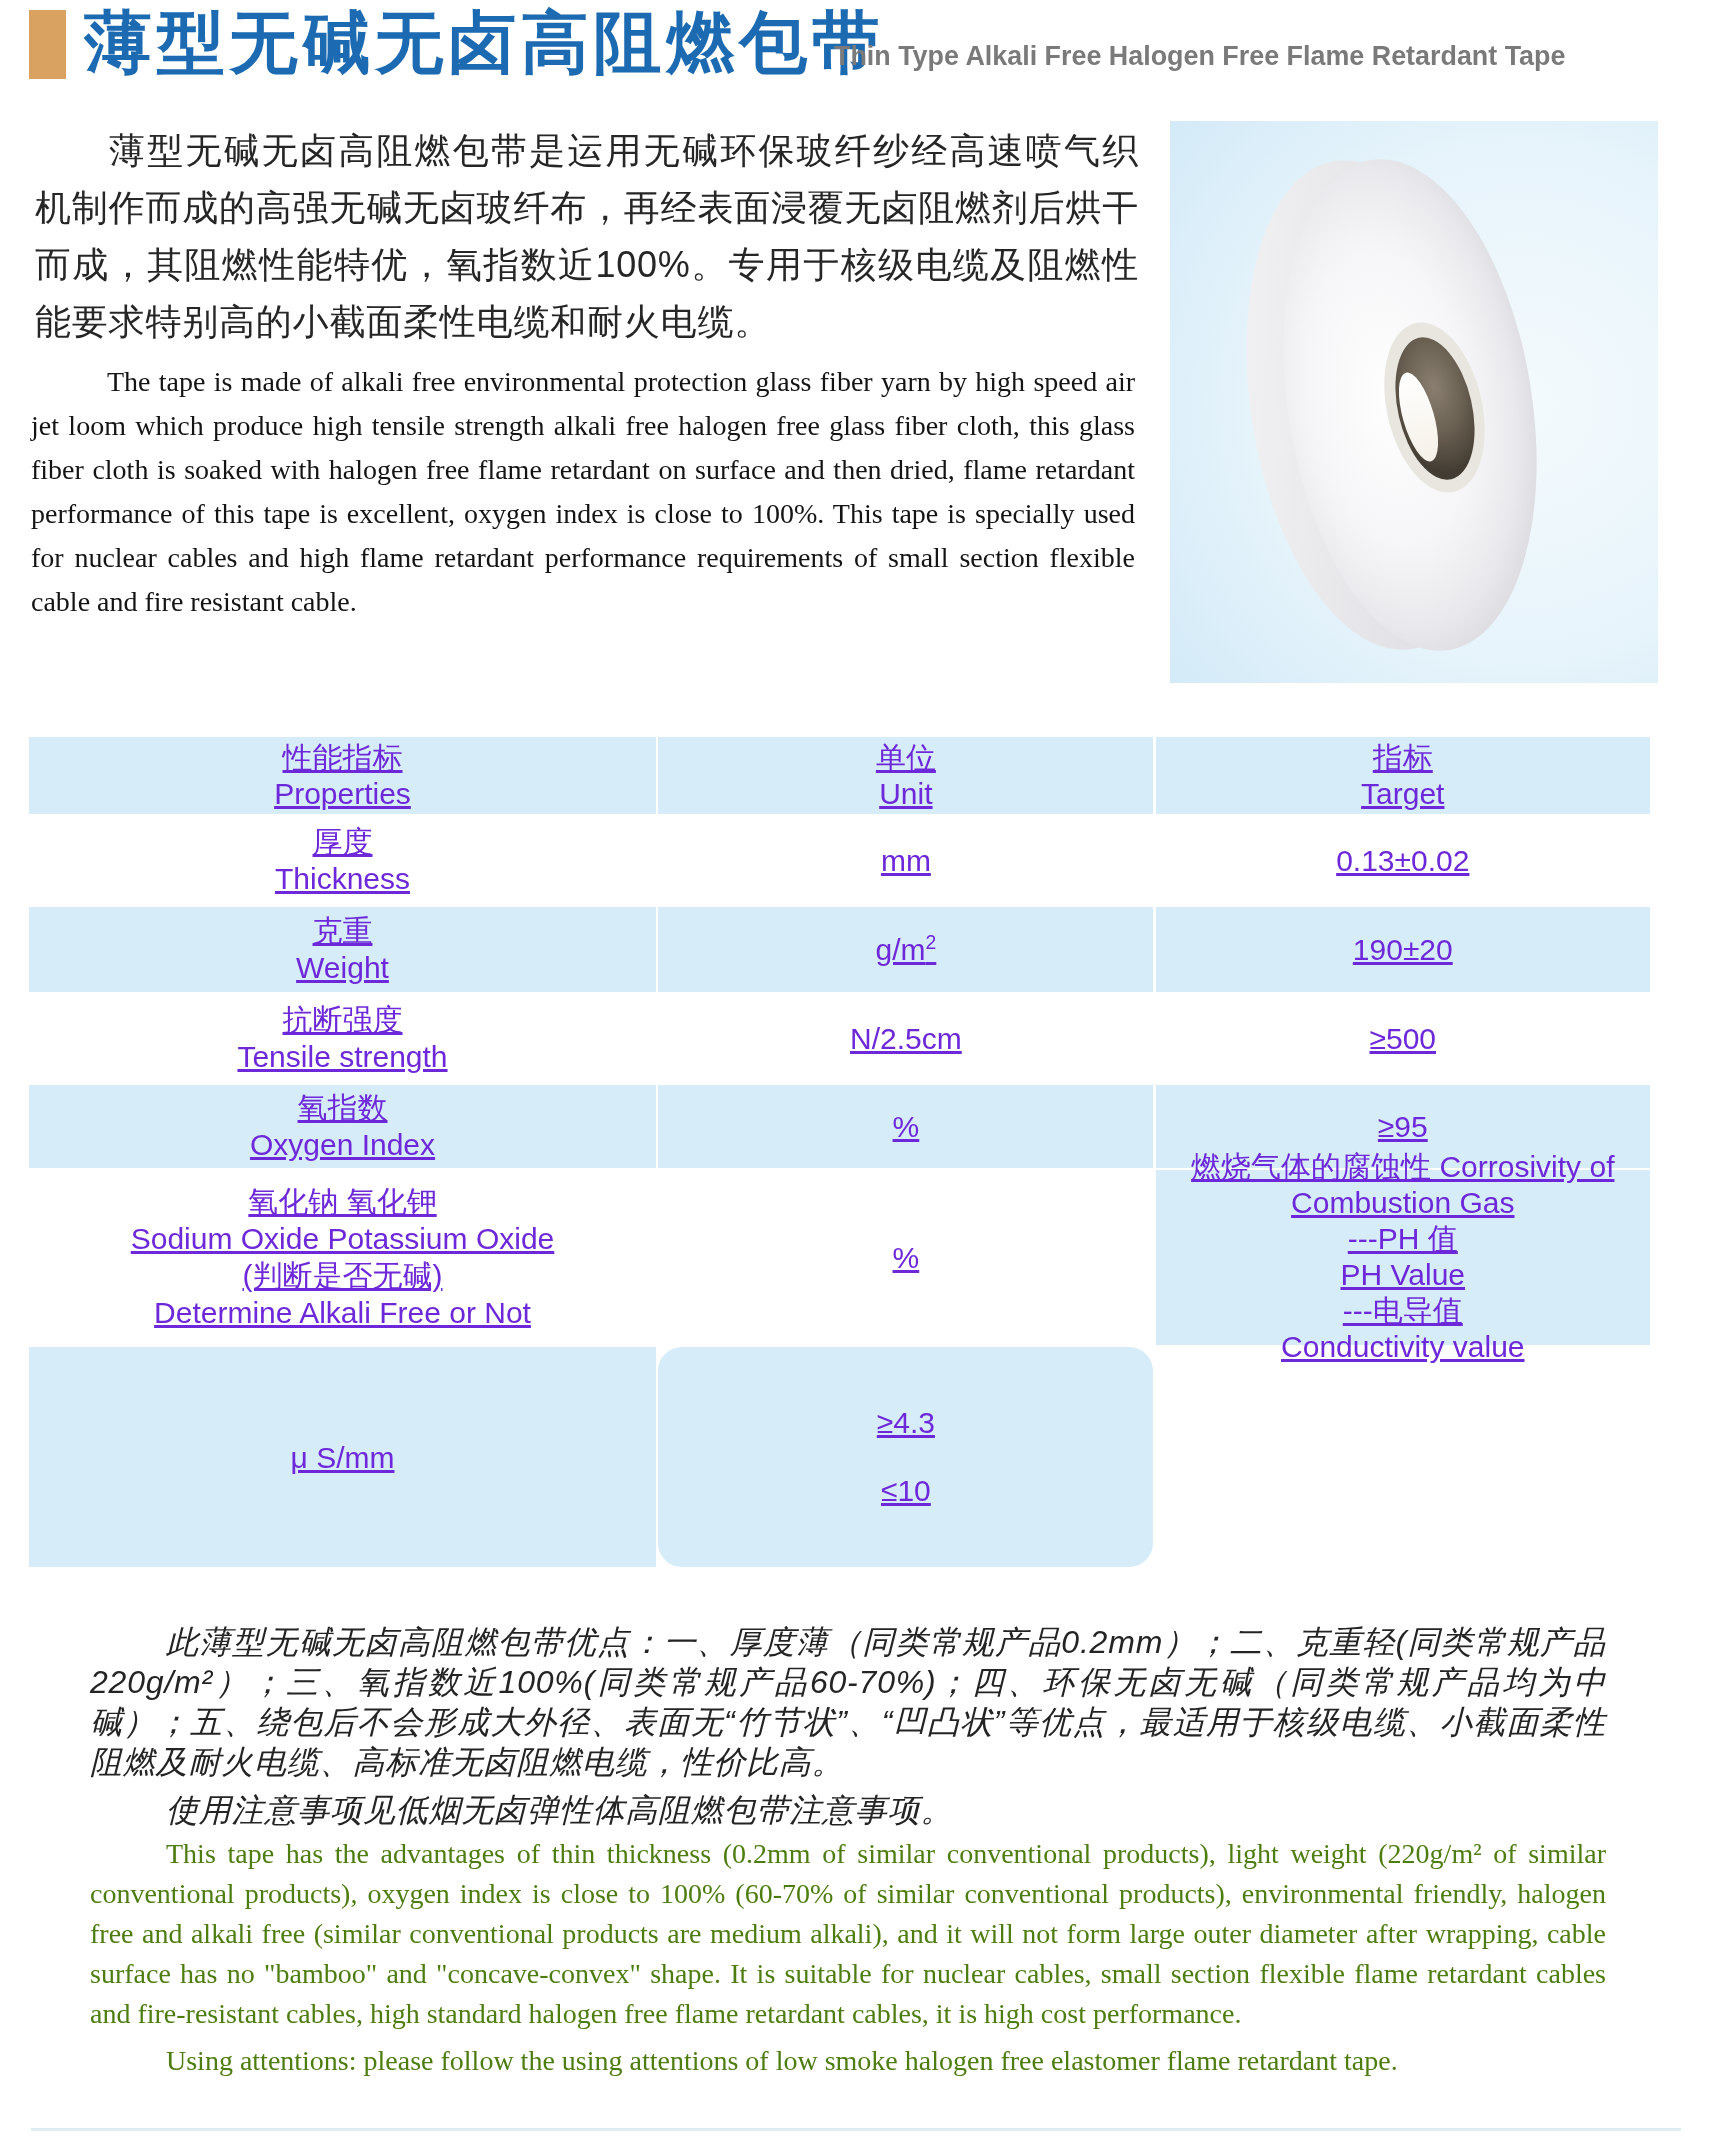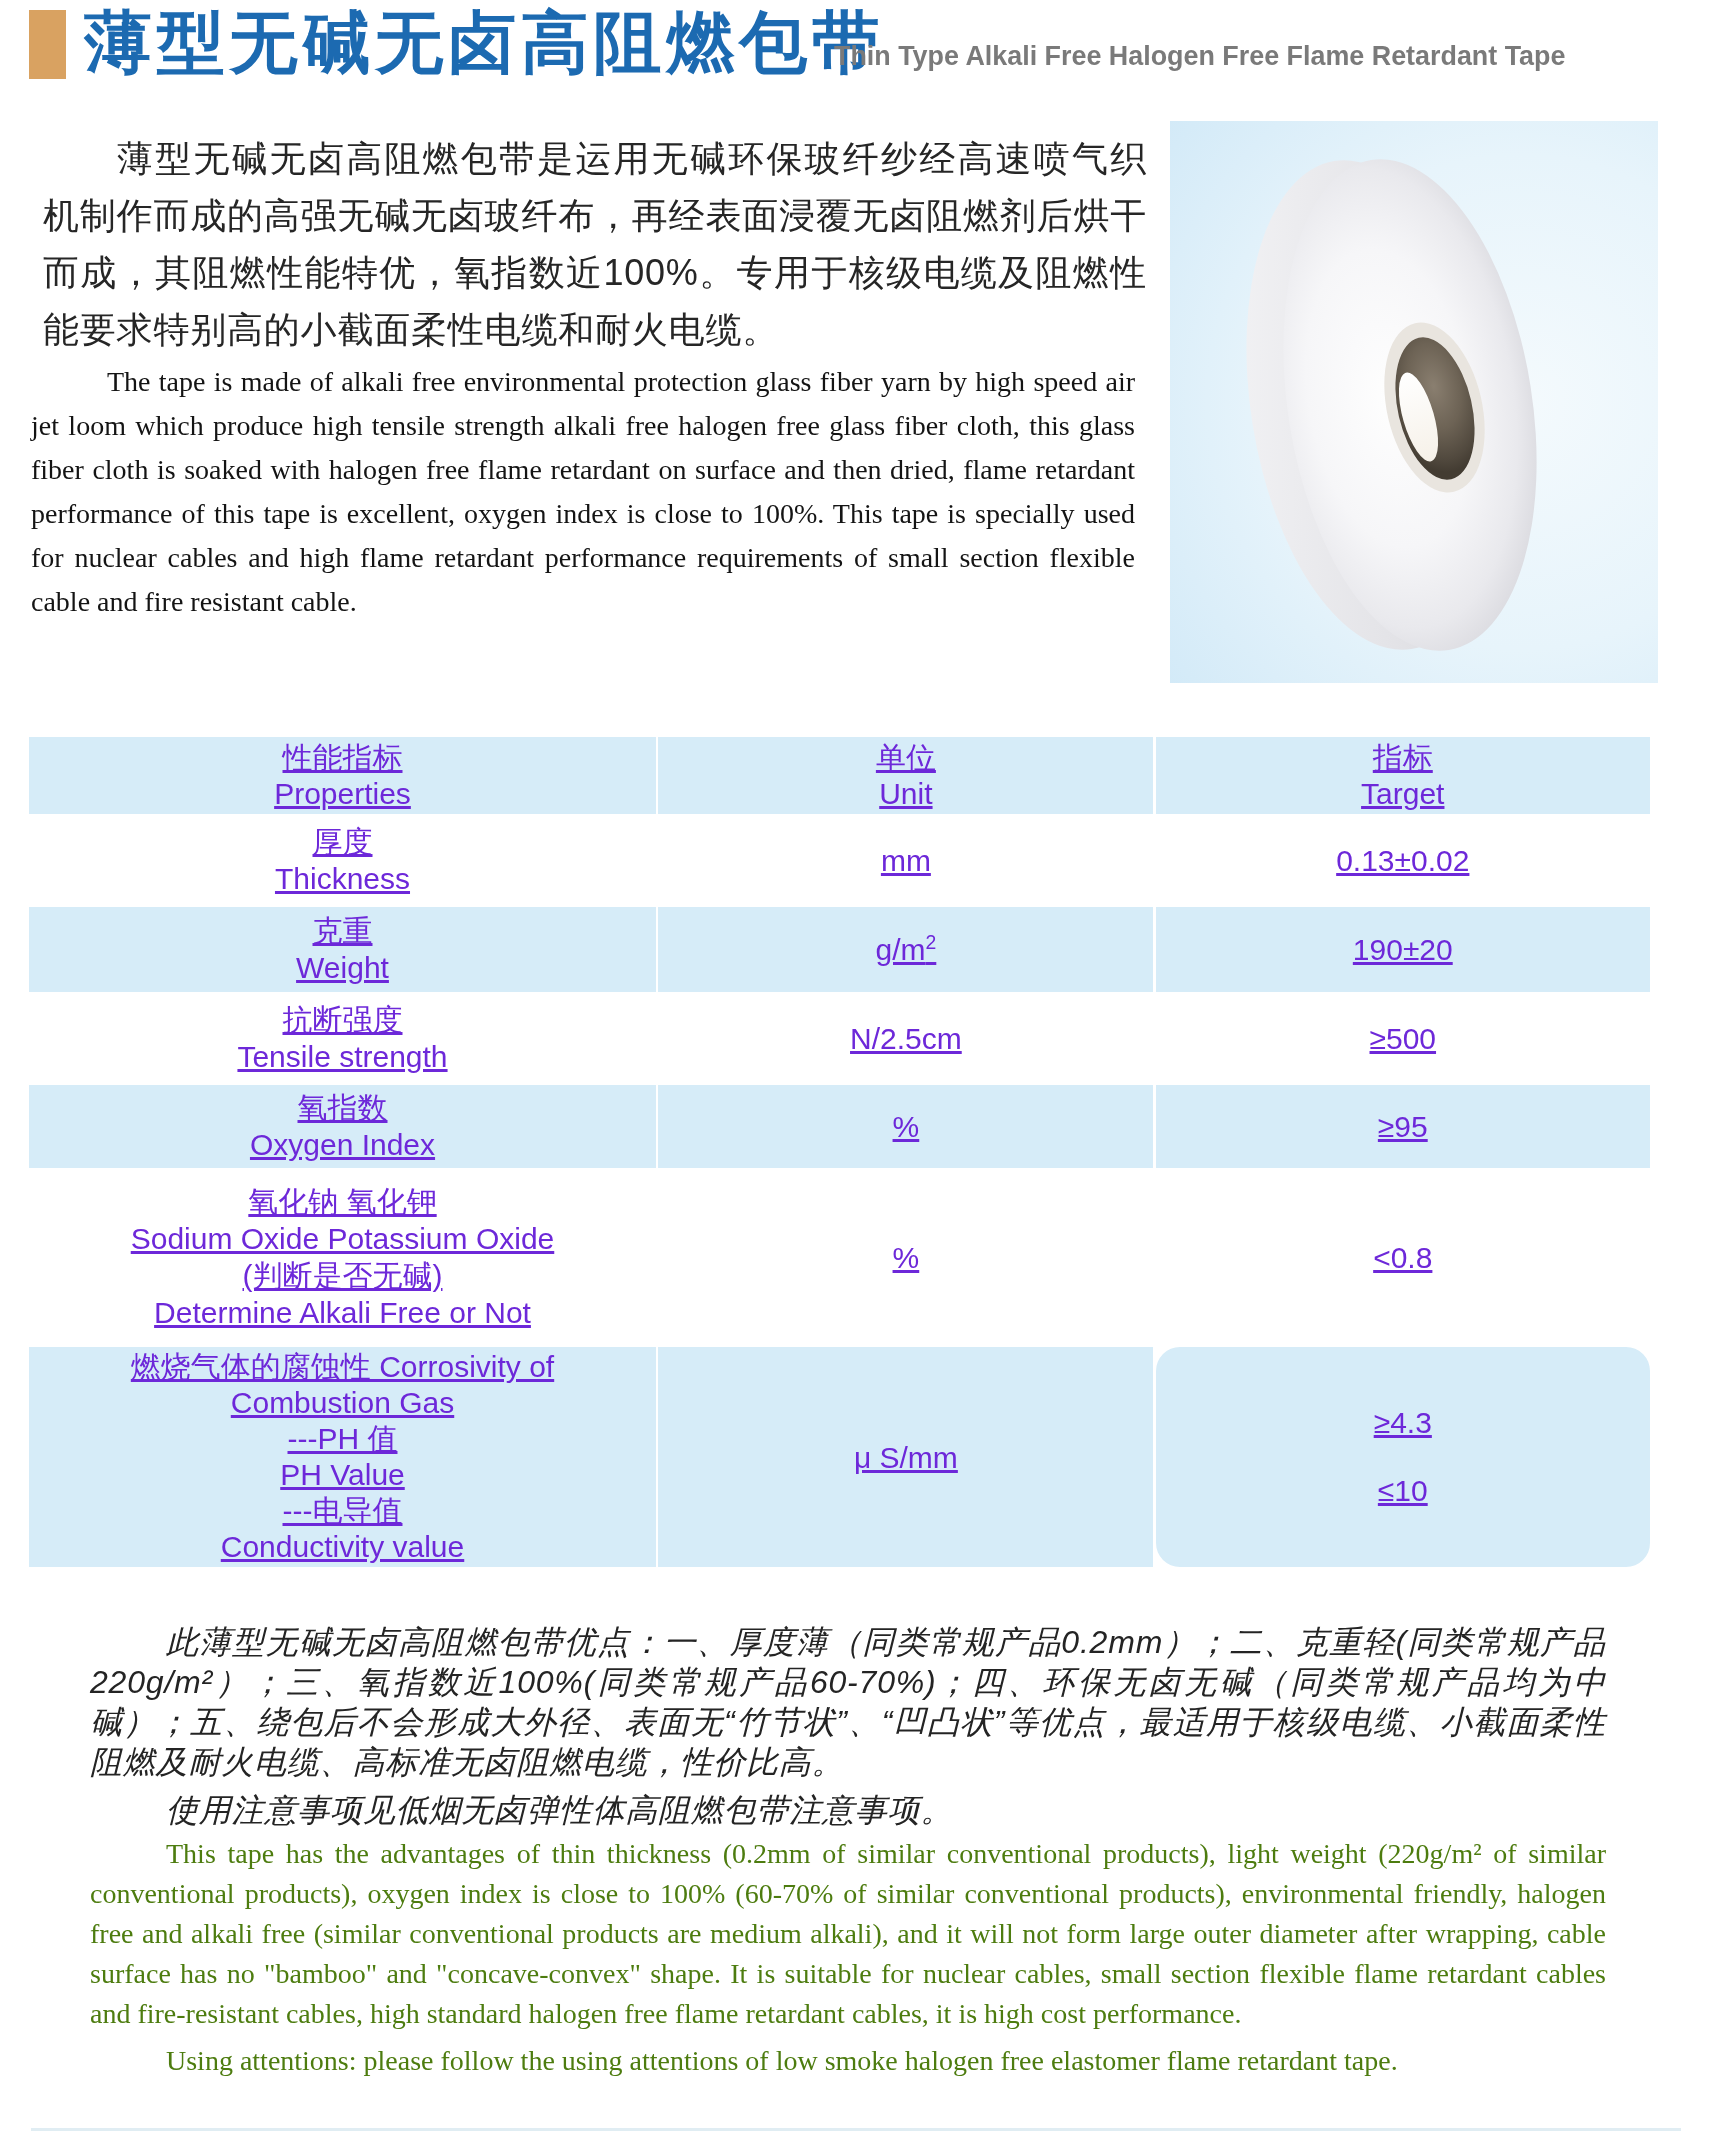--- a/index.html
+++ b/index.html
@@ -21,21 +21,21 @@
     letter-spacing:4.8px;white-space:nowrap;line-height:84px;
   }
   .title-en{
     position:absolute;left:834px;top:40px;
     font-size:28px;font-weight:bold;color:#7a7a7a;
     white-space:nowrap;letter-spacing:0px;
     transform:scaleX(0.96);transform-origin:left center;
   }
   
   .intro-zh{
-    position:absolute;left:31px;top:118px;width:1104px;margin:12px;
+    position:absolute;left:31px;top:118px;width:1104px;margin:4px;
     font-size:36px;line-height:57px;color:#262626;
     text-align:justify;text-indent:74px;letter-spacing:0.8px;
   }
   .intro-en{
     position:absolute;left:31px;top:360px;width:1104px;margin:0;
     font-family:"Liberation Serif",serif;
     font-size:28px;line-height:44px;color:#141414;
     text-align:justify;text-indent:76px;
   }
   
@@ -188,23 +188,20 @@
         <div>≥95</div>
       </div>
       <div class="cell white">
         <div>氧化钠 氧化钾</div>
         <div>Sodium Oxide Potassium Oxide</div>
         <div>(判断是否无碱)</div>
         <div>Determine Alkali Free or Not</div>
       </div>
       <div class="cell white">
         <div>%</div>
-      </div>
-      <div class="cell white">
-        <div>&lt;0.8</div>
       </div>
       <div class="cell blue prop-long">
         <div>燃烧气体的腐蚀性  Corrosivity of</div>
         <div>Combustion  Gas</div>
         <div>---PH 值</div>
         <div>PH Value</div>
         <div>---电导值</div>
         <div>Conductivity value</div>
       </div>
       <div class="cell blue">

